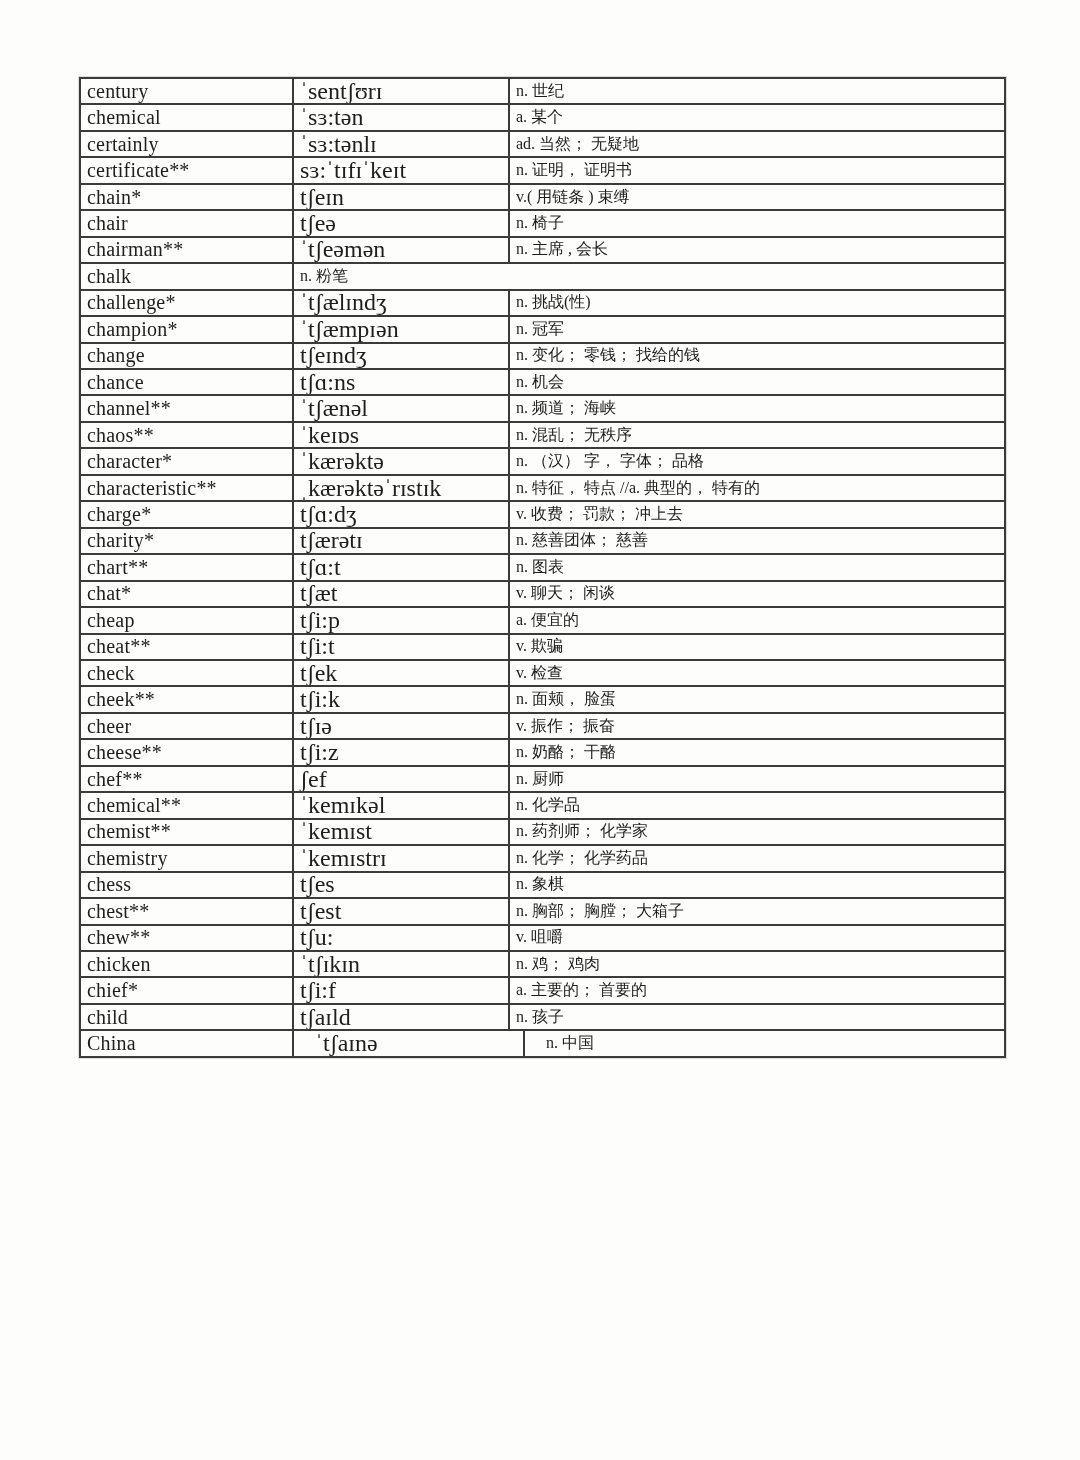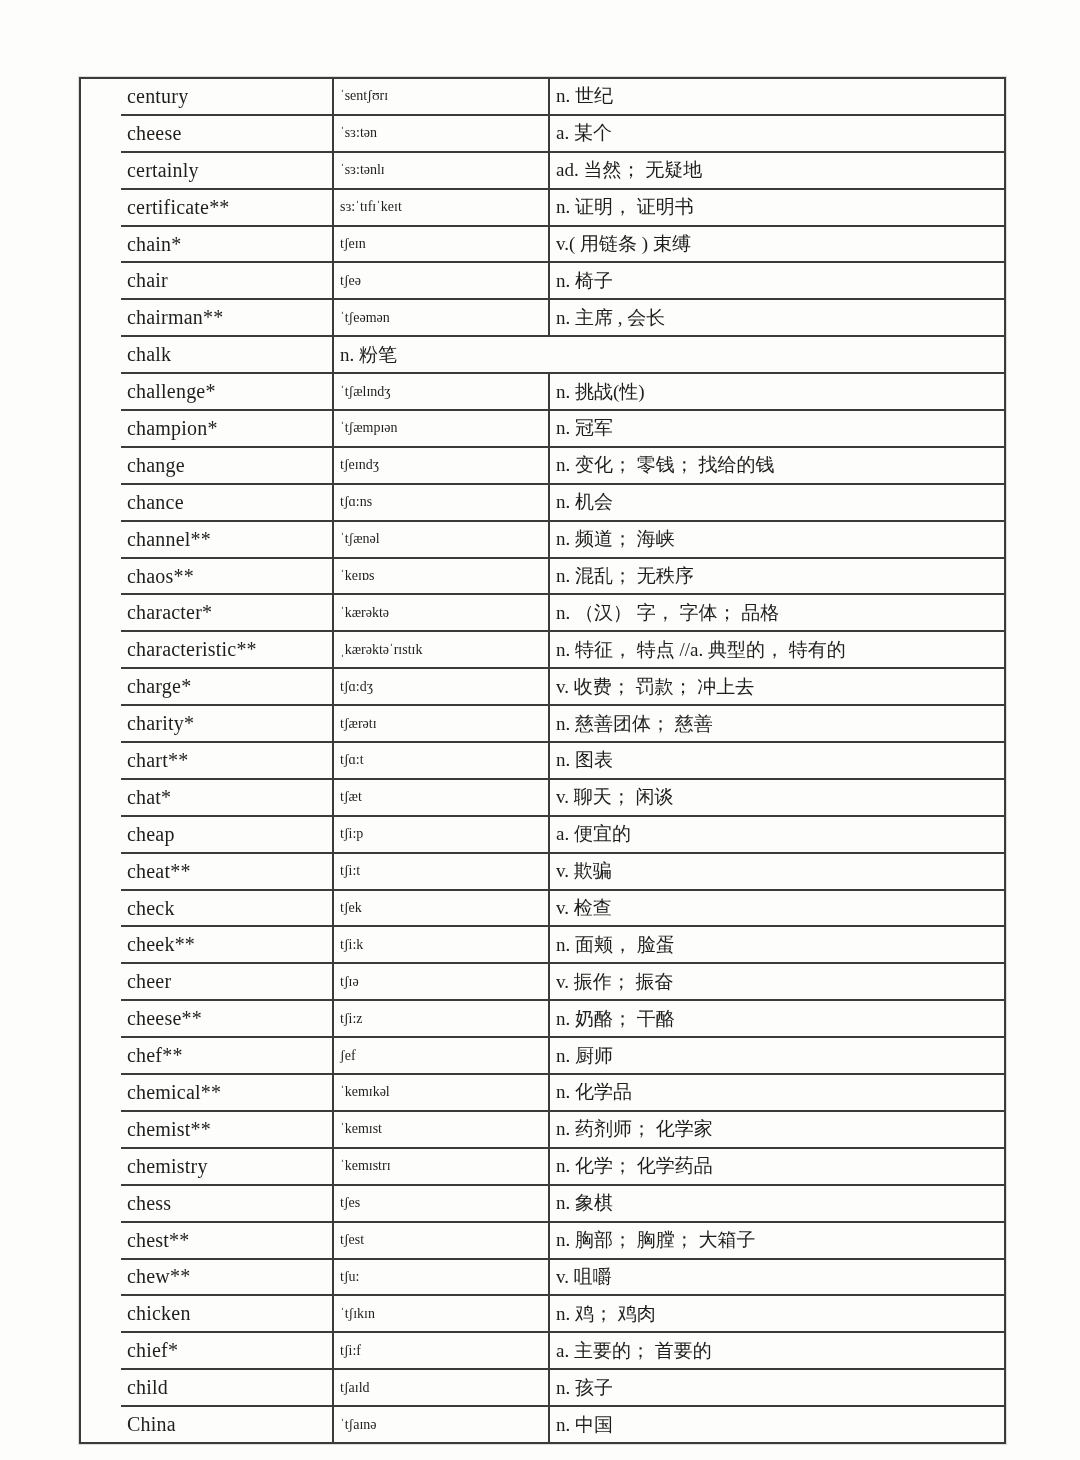--- a/index.html
+++ b/index.html
@@ -14,73 +14,72 @@
     position: relative;
     width: 1080px;
     height: 1460px;
     background: #fdfdfc;
   }
   .vocab-table {
     position: absolute;
     left: 79px;
     top: 77px;
     width: 927px;
-    height: 1367px;
+    height: 981px;
     border: 2px solid #3b3b3b;
     display: flex;
     flex-direction: column;
     background: #fdfdfc;
     box-shadow: 0 0 0 1px rgba(120,120,120,0.25);
-    padding-left: 40px;
   }
   .row {
     flex: 1 1 0;
     display: flex;
     border-bottom: 2px solid #3b3b3b;
     min-height: 0;
   }
-  .row:last-child { border-bottom: none; }
+  .row:last-child { border-bottom: none; gap: 15px; }
   .cell {
     display: flex;
     align-items: center;
     padding-left: 6px;
     padding-right: 4px;
     color: #1e1e1e;
     white-space: nowrap;
     overflow: hidden;
   }
   .col-word {
     width: 213px;
     border-right: 2px solid #3b3b3b;
     font-size: 20px;
     letter-spacing: 0.2px;
   }
   .col-ipa {
     width: 216px;
     border-right: 2px solid #3b3b3b;
-    font-size: 14px;
+    font-size: 24px;
   }
   .col-meaning {
     flex: 1;
-    font-size: 19px;
+    font-size: 16px;
   }
 </style>
 </head>
 <body>
 
 <div class="page">
   <div class="vocab-table">
   <div class="row">
     <div class="cell col-word">century</div>
     <div class="cell col-ipa">ˈsentʃʊrɪ</div>
     <div class="cell col-meaning">n. 世纪</div>
   </div>
 
   <div class="row">
-    <div class="cell col-word">cheese</div>
+    <div class="cell col-word">chemical</div>
     <div class="cell col-ipa">ˈsɜ:tən</div>
     <div class="cell col-meaning">a. 某个</div>
   </div>
 
   <div class="row">
     <div class="cell col-word">certainly</div>
     <div class="cell col-ipa">ˈsɜ:tənlɪ</div>
     <div class="cell col-meaning">ad. 当然； 无疑地</div>
   </div>
 

